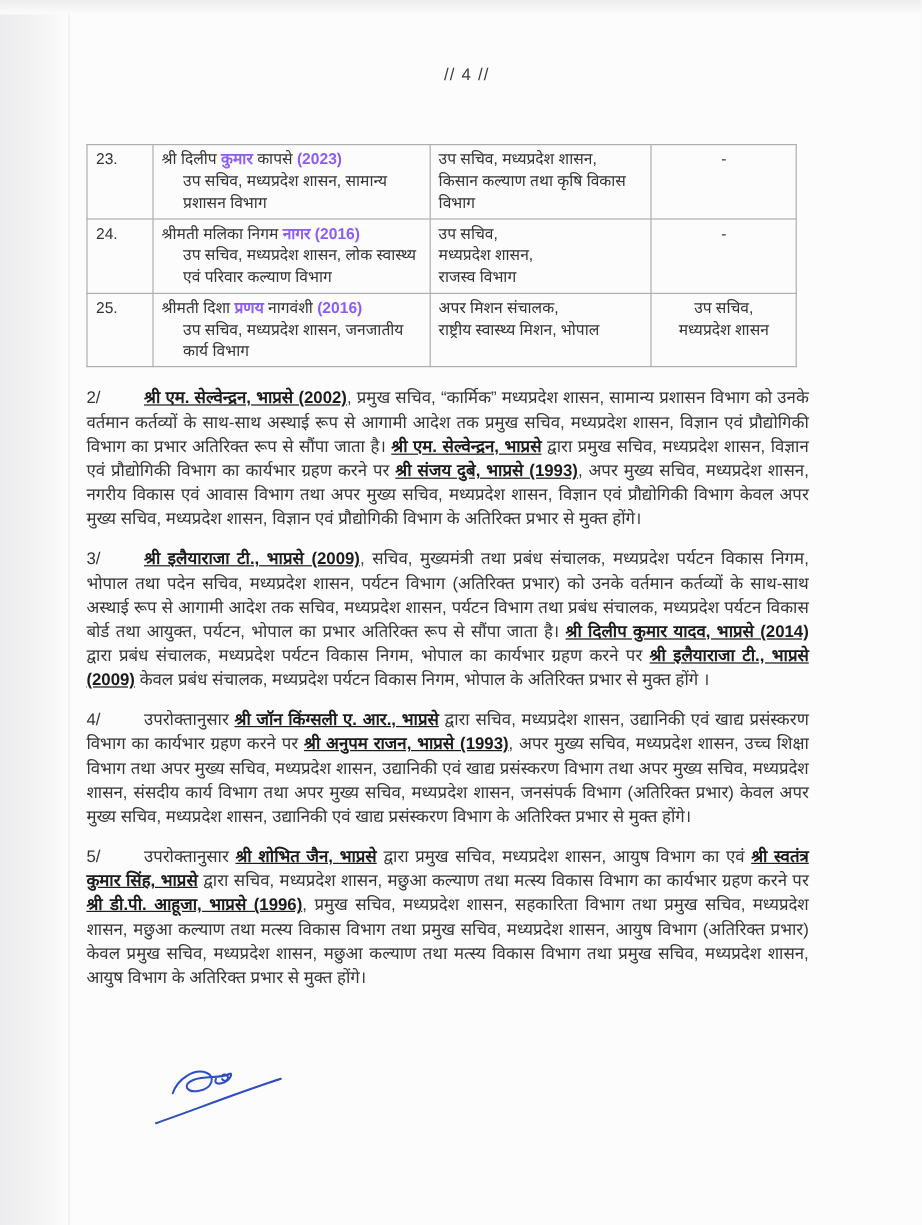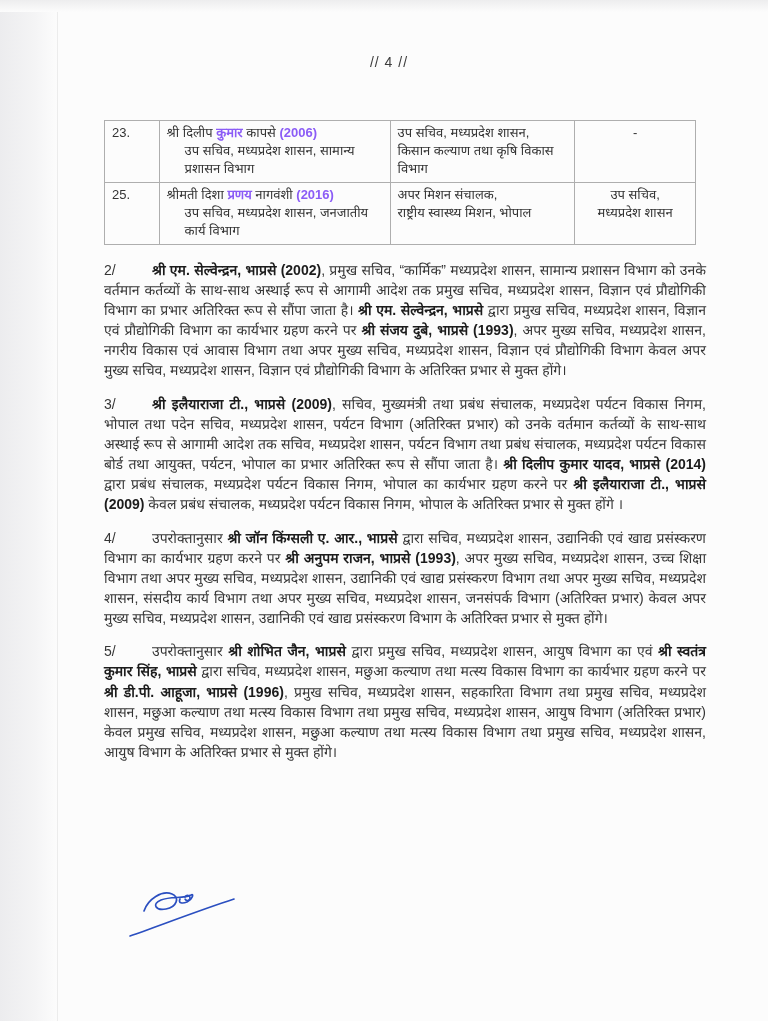--- a/index.html
+++ b/index.html
@@ -23,21 +23,21 @@
   .edge-top {
     position:absolute; left:0; top:0; right:0; height:12px;
     background:linear-gradient(to bottom,#ededee,#fcfcfc);
   }
   .page-number {
     position:absolute; top:54px; left:88px; width:602px;
     text-align:center;
     font-size:14px; letter-spacing:1px; color:#3c3c3c;
   }
   .content {
-    position:absolute; left:104px; top:120px; width:602px;
+    position:absolute; left:72px; top:120px; width:602px;
   }
   table.officials {
     border-collapse:collapse;
     width:592px;
     font-size:13px; line-height:1.38;
     color:#333;
     table-layout:fixed;
   }
   table.officials td {
     border:1px solid #aeaeae;
@@ -53,21 +53,21 @@
   .post-line { display:block;margin-left:18px; }
   .paras { margin-top:15px; }
   p.para {
     width:602px;
     font-size:14px;
     line-height:1.44;
     text-align:justify;
     color:#353535;
     margin-bottom:13px;
   }
-  p.para strong { color:#1c1c1c; }
+  p.para strong { color:#1c1c1c;text-decoration:underline; }
   .pnum {
     display:inline-block;
     width:48px;
     color:#353535;
   }
   .signature {
     position:absolute; left:122px; top:878px;
     width:130px; height:68px;
   }
   .signature svg { width:100%; height:100%; }
@@ -81,25 +81,36 @@
 
   <div class="page-number">// 4 //</div>
 
   <div class="content">
 
     <table class="officials">
       <tbody>
         <tr>
           <td class="c-sno">23.</td>
           <td class="c-name">
-            <span class="name-line"><span>श्री दिलीप </span><strong>कुमार</strong><span> कापसे </span><strong>(2006)</strong></span>
+            <span class="name-line"><span>श्री दिलीप </span><strong>कुमार</strong><span> कापसे </span><strong>(2023)</strong></span>
             <span class="post-line">उप सचिव, मध्यप्रदेश शासन, सामान्य प्रशासन विभाग</span>
           </td>
           <td class="c-new">उप सचिव, मध्यप्रदेश शासन,
 किसान कल्याण तथा कृषि विकास विभाग</td>
+          <td class="c-rem">-</td>
+        </tr>
+        <tr>
+          <td class="c-sno">24.</td>
+          <td class="c-name">
+            <span class="name-line"><span>श्रीमती मलिका निगम </span><strong>नागर (2016)</strong></span>
+            <span class="post-line">उप सचिव, मध्यप्रदेश शासन, लोक स्वास्थ्य एवं परिवार कल्याण विभाग</span>
+          </td>
+          <td class="c-new">उप सचिव,
+मध्यप्रदेश शासन,
+राजस्व विभाग</td>
           <td class="c-rem">-</td>
         </tr>
         <tr>
           <td class="c-sno">25.</td>
           <td class="c-name">
             <span class="name-line"><span>श्रीमती दिशा </span><strong>प्रणय</strong><span> नागवंशी </span><strong>(2016)</strong></span>
             <span class="post-line">उप सचिव, मध्यप्रदेश शासन, जनजातीय कार्य विभाग</span>
           </td>
           <td class="c-new">अपर मिशन संचालक,
 राष्ट्रीय स्वास्थ्य मिशन, भोपाल</td>

